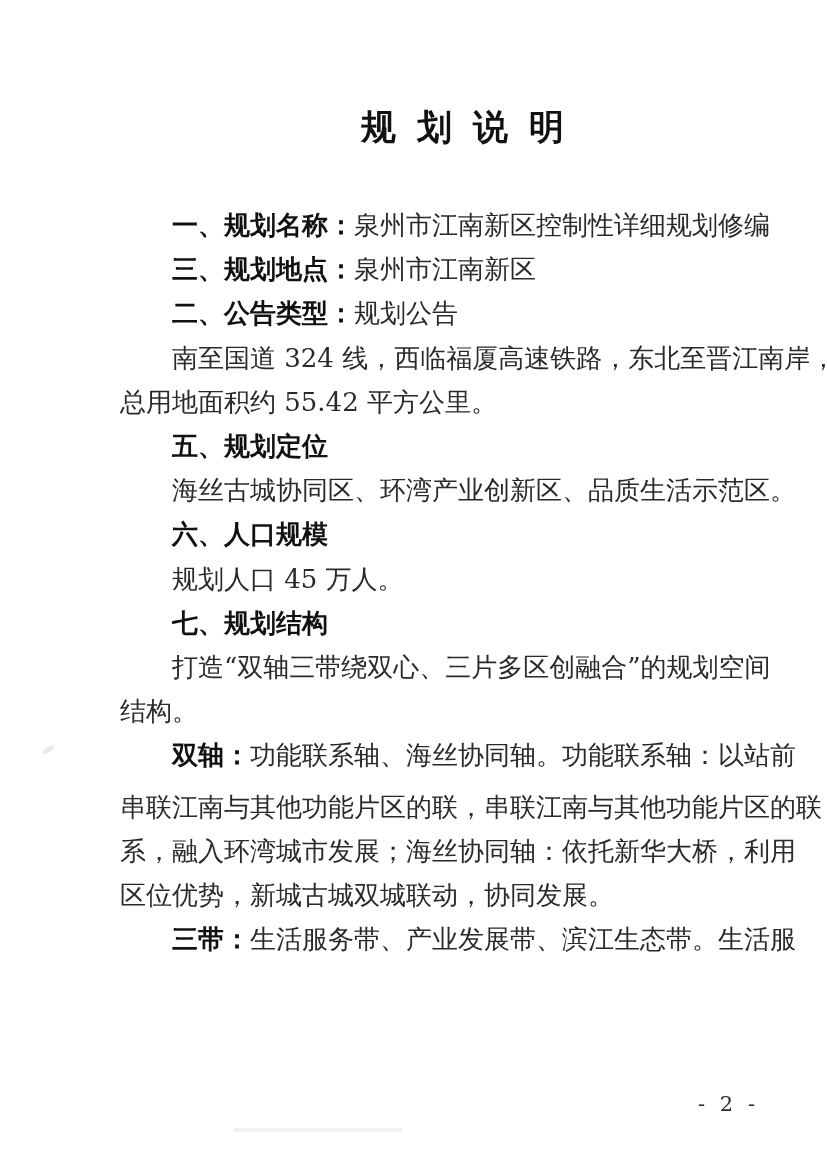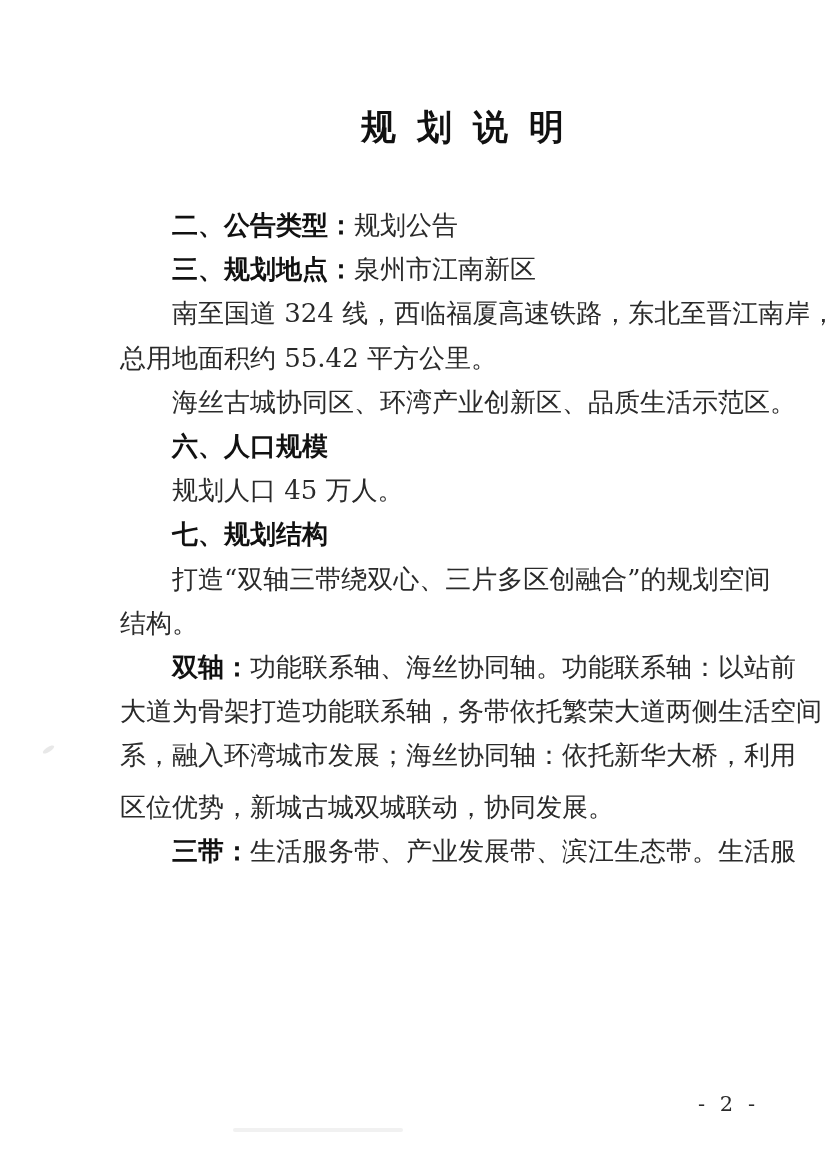--- a/index.html
+++ b/index.html
@@ -92,32 +92,34 @@
     opacity: 0.35;
     border-radius: 2px;
   }
 </style>
 </head>
 <body>
 
 <div class="page">
   <h1 class="title">规划说明</h1>
   <div class="content">
+      <div class="line indent"><span class="run bold">一、规划名称：</span><span class="run">泉州市江南新区控制性详细规划修编</span></div>
+      <div class="line indent"><span class="run bold">三、规划地点：</span><span class="run">泉州市江南新区</span></div>
       <div class="line indent"><span class="run bold">二、公告类型：</span><span class="run">规划公告</span></div>
-      <div class="line indent"><span class="run bold">三、规划地点：</span><span class="run">泉州市江南新区</span></div>
       <div class="line indent"><span class="run">南至国道 324 线，西临福厦高速铁路，东北至晋江南岸，</span></div>
       <div class="line"><span class="run">总用地面积约 55.42 平方公里。</span></div>
+      <div class="line indent"><span class="run bold">五、规划定位</span></div>
       <div class="line indent"><span class="run">海丝古城协同区、环湾产业创新区、品质生活示范区。</span></div>
       <div class="line indent"><span class="run bold">六、人口规模</span></div>
       <div class="line indent"><span class="run">规划人口 45 万人。</span></div>
       <div class="line indent"><span class="run bold">七、规划结构</span></div>
       <div class="line indent"><span class="run">打造“双轴三带绕双心、三片多区创融合”的规划空间</span></div>
       <div class="line"><span class="run">结构。</span></div>
       <div class="line indent"><span class="run bold">双轴：</span><span class="run">功能联系轴、海丝协同轴。功能联系轴：以站前</span></div>
-      <div class="line"><span class="run">大道为骨架打造功能联系轴，务带依托繁荣大道两侧生活空间</span></div>
+      <div class="line"><span class="run">串联江南与其他功能片区的联，串联江南与其他功能片区的联</span></div>
       <div class="line"><span class="run">系，融入环湾城市发展；海丝协同轴：依托新华大桥，利用</span></div>
       <div class="line"><span class="run">区位优势，新城古城双城联动，协同发展。</span></div>
       <div class="line indent"><span class="run bold">三带：</span><span class="run">生活服务带、产业发展带、滨江生态带。生活服</span></div>
     </div>
   <div class="smudge smudge-1"></div>
   <div class="smudge smudge-2"></div>
   <div class="page-number">- 2 -</div>
 </div>
 
 </body></html>

